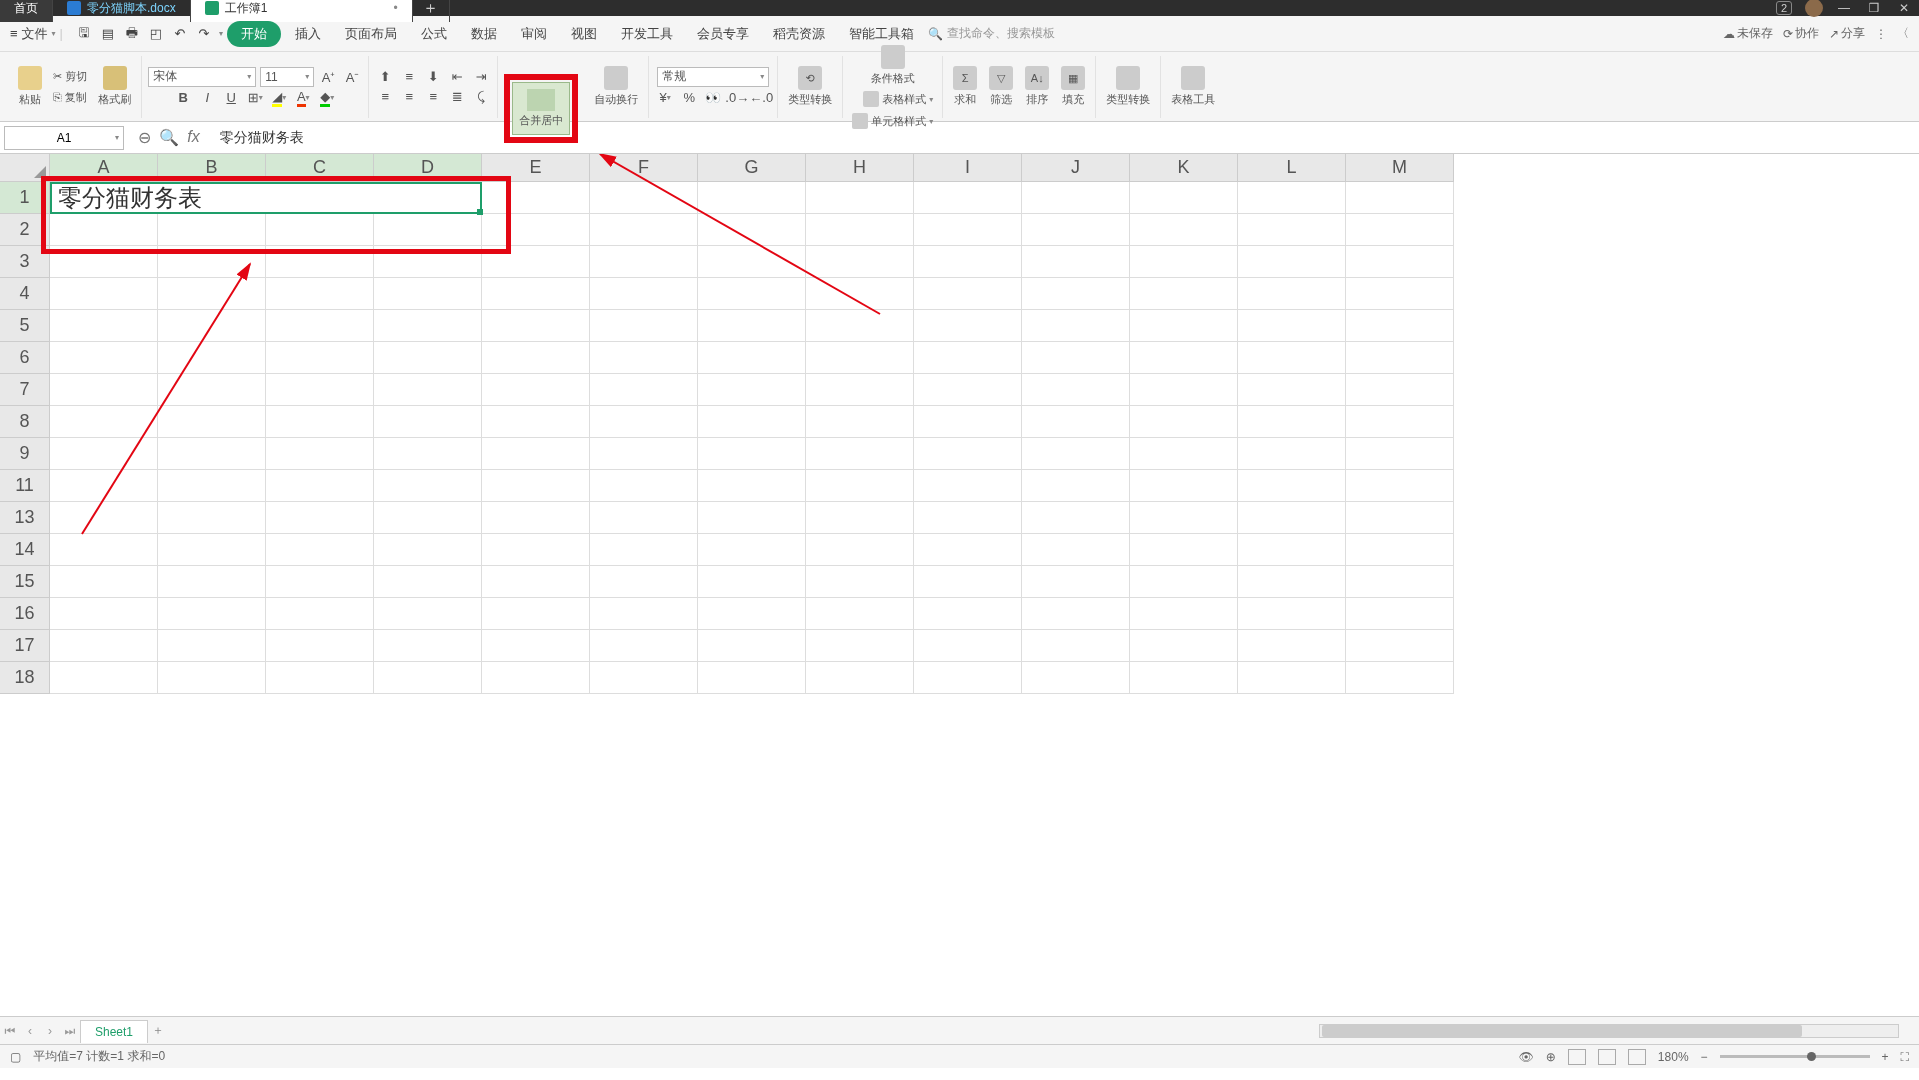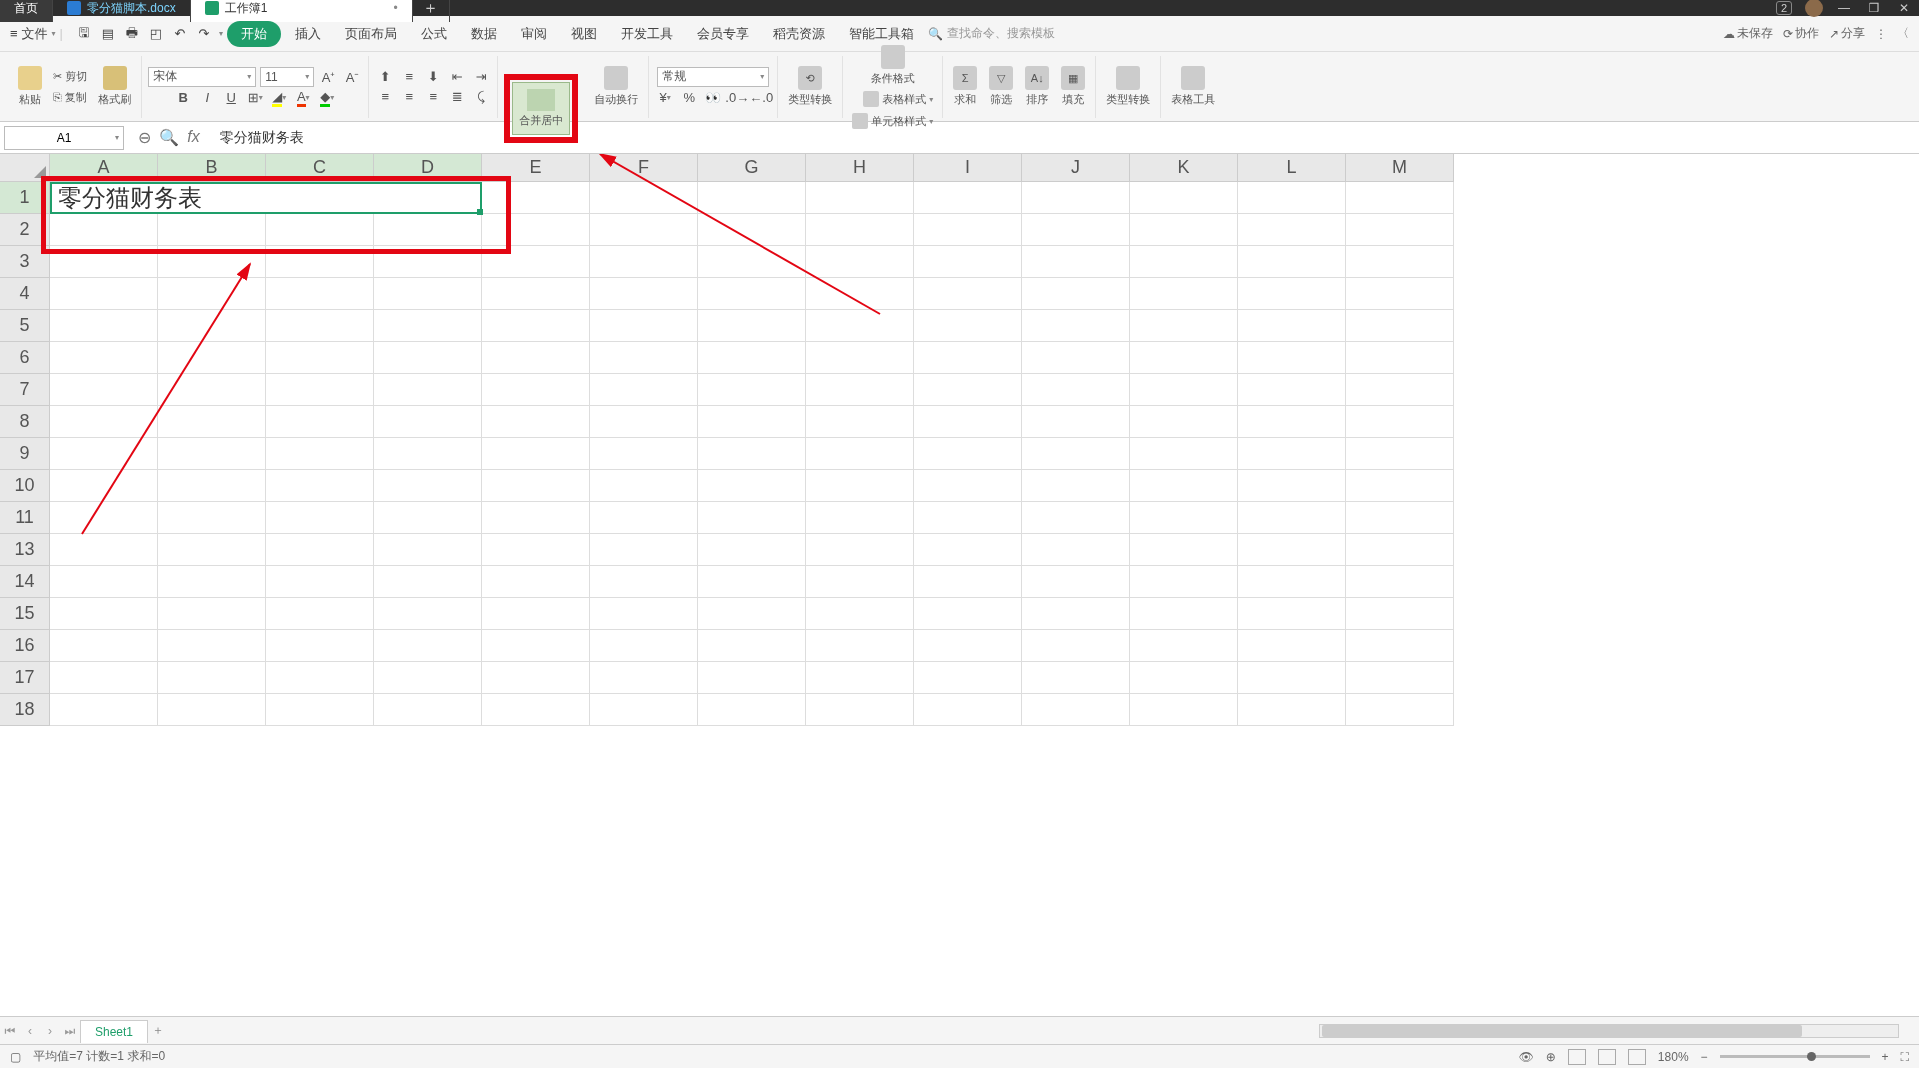--- a/index.html
+++ b/index.html
@@ -513,36 +513,20 @@
         <div class="cell"></div>
         <div class="cell"></div>
         <div class="cell"></div>
         <div class="cell"></div>
         <div class="cell"></div>
         <div class="cell"></div>
         <div class="cell"></div>
         <div class="cell"></div>
       </div>
       <div class="row">
-        <div class="rowhdr">10</div>
-        <div class="cell"></div>
-        <div class="cell"></div>
-        <div class="cell"></div>
-        <div class="cell"></div>
-        <div class="cell"></div>
-        <div class="cell"></div>
-        <div class="cell"></div>
-        <div class="cell"></div>
-        <div class="cell"></div>
-        <div class="cell"></div>
-        <div class="cell"></div>
-        <div class="cell"></div>
-        <div class="cell"></div>
-      </div>
-      <div class="row">
         <div class="rowhdr">11</div>
         <div class="cell"></div>
         <div class="cell"></div>
         <div class="cell"></div>
         <div class="cell"></div>
         <div class="cell"></div>
         <div class="cell"></div>
         <div class="cell"></div>
         <div class="cell"></div>
         <div class="cell"></div>

